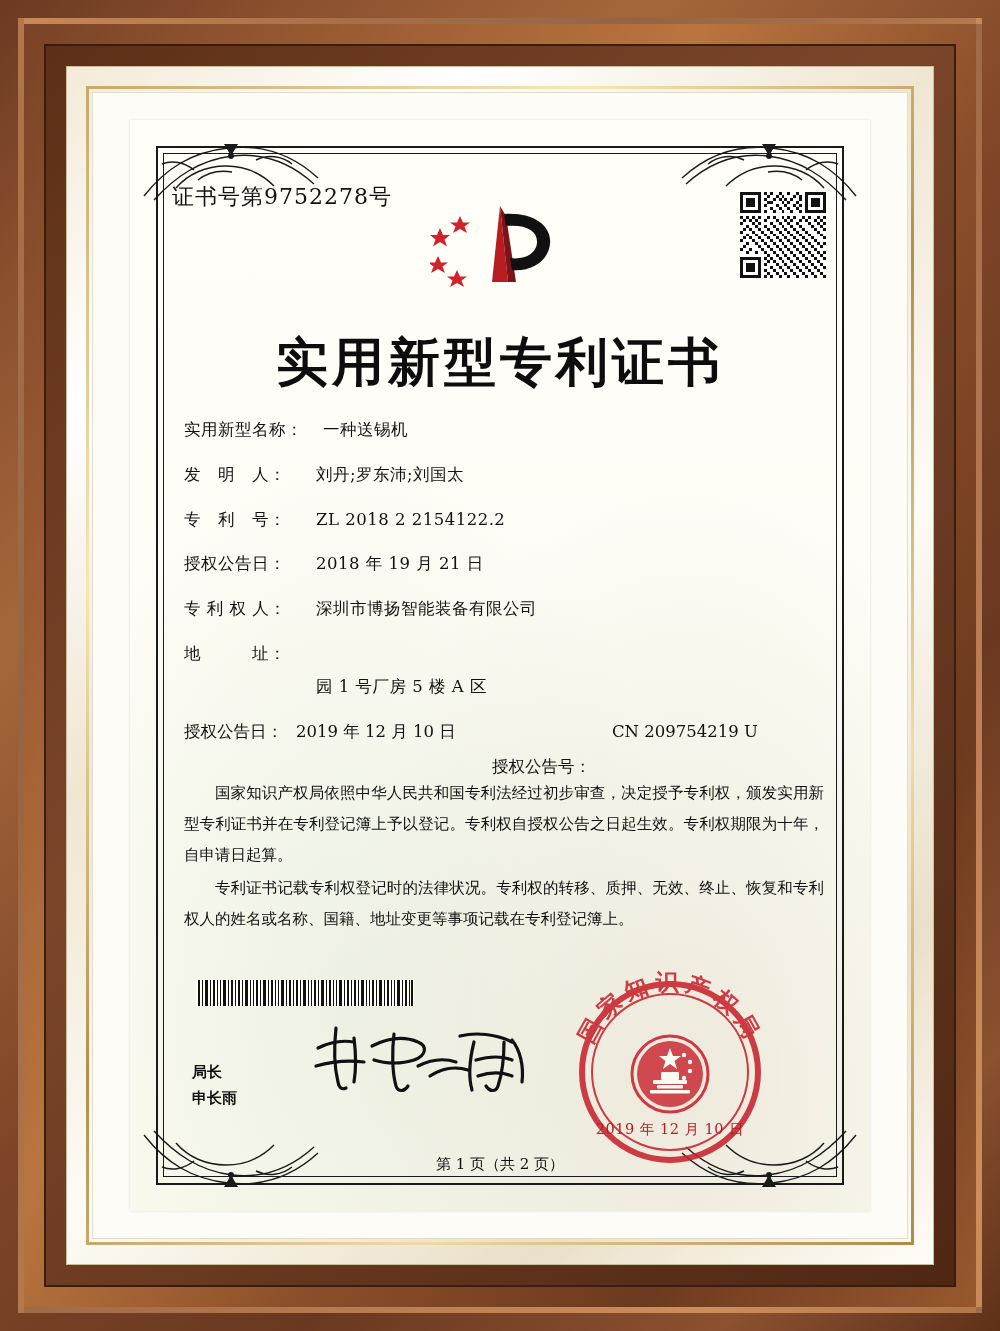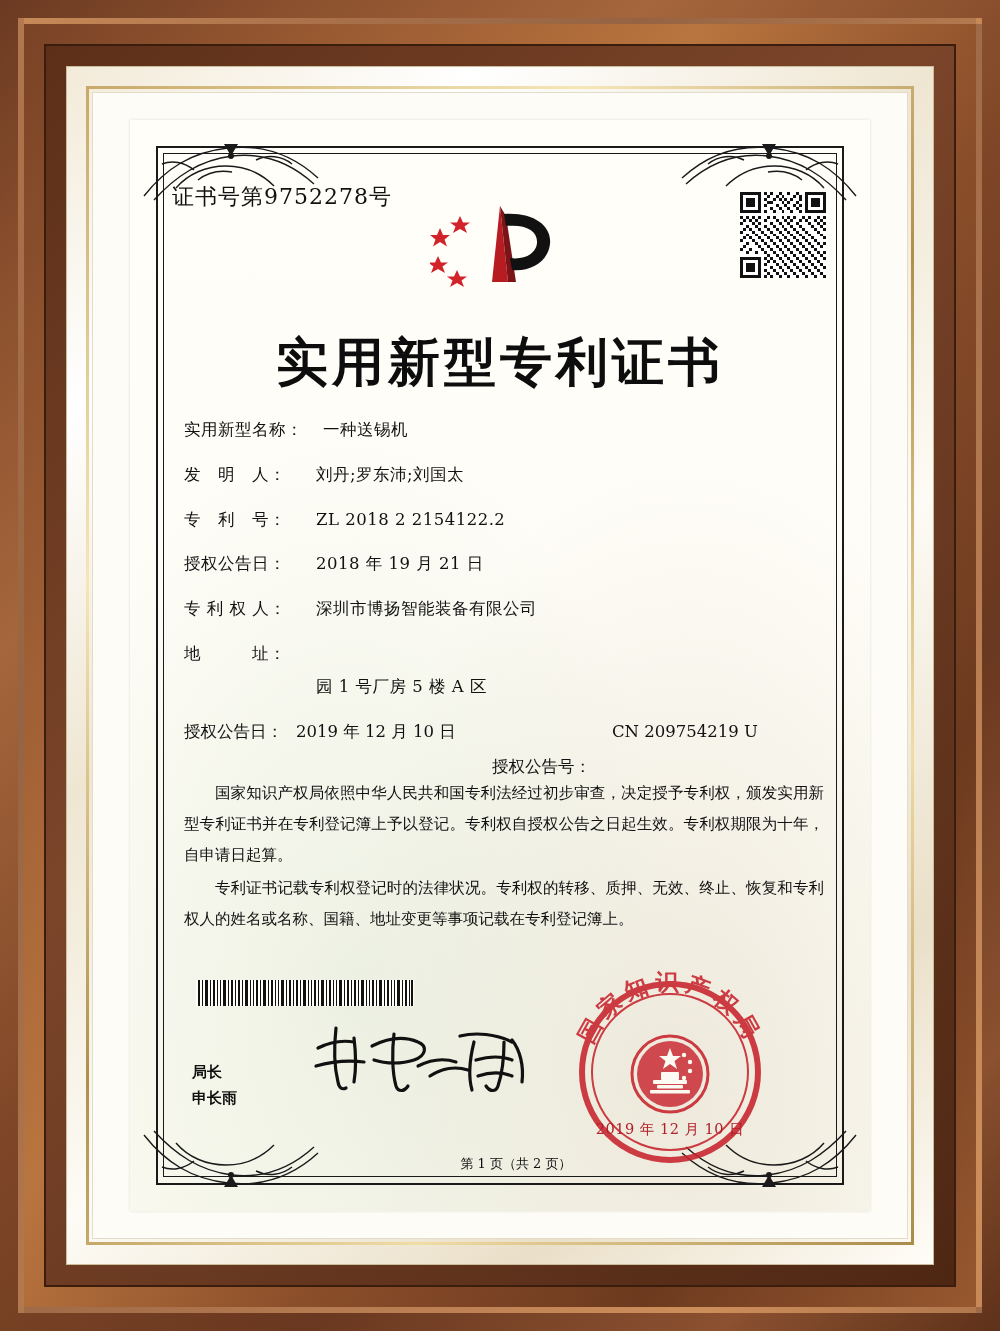--- a/index.html
+++ b/index.html
@@ -211,25 +211,25 @@
     width: 220px;
     text-align: center;
     font-family: "DejaVu Serif", "Liberation Serif", serif;
     font-size: 14.5px;
     color: #b0202a;
     letter-spacing: 0.5px;
   }
 
   .page-no {
     position: absolute;
-    left: 16px; top: 1035px;
+    left: 0; top: 1035px;
     width: 740px;
     text-align: center;
     font-family: "DejaVu Serif", "Liberation Serif", serif;
-    font-size: 13px;
+    font-size: 15px;
     color: #111;
   }
 </style>
 </head>
 <body>
 
 <div class="frame-outer">
   <div class="frame-bevel-hi"></div>
   <div class="frame-inner-dark"></div>
   <div class="mat-gold"></div>

